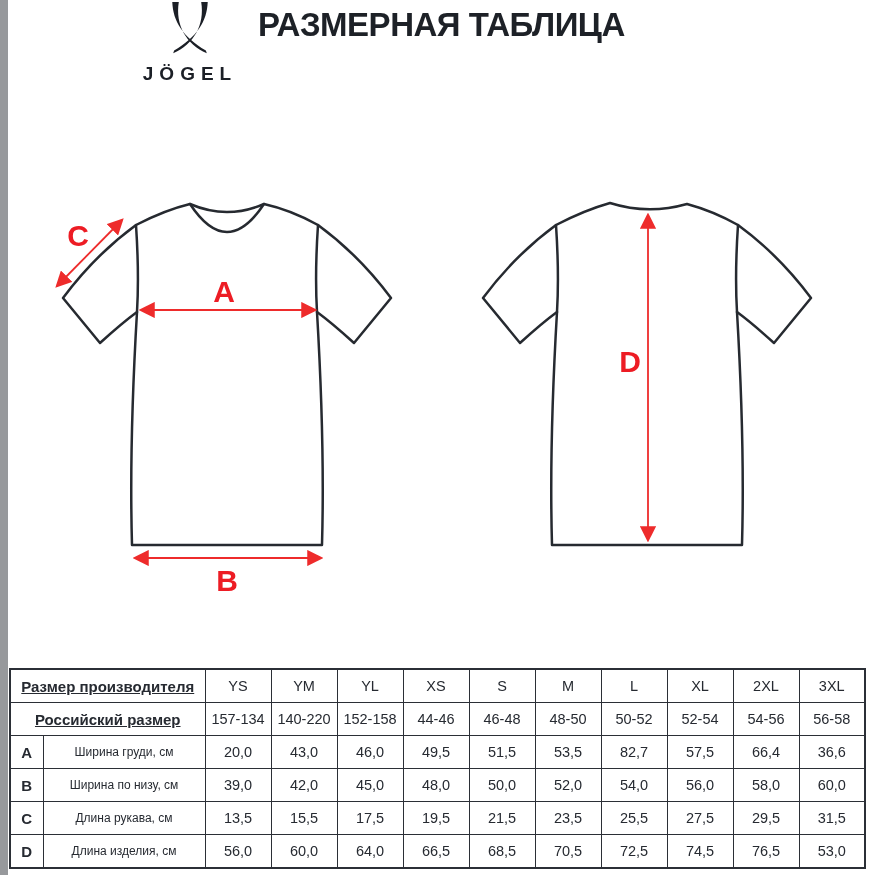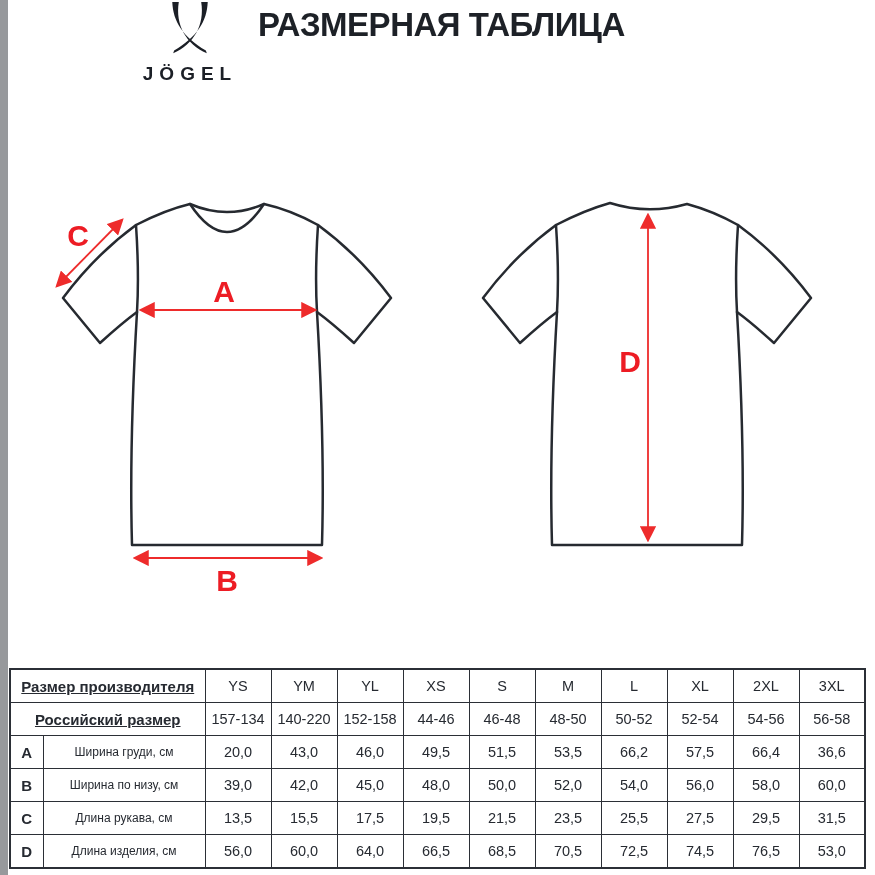--- a/index.html
+++ b/index.html
@@ -139,21 +139,21 @@
     </tr>
     <tr>
       <td class="letter">A</td>
       <td class="pname">Ширина груди, см</td>
       <td>20,0</td>
       <td>43,0</td>
       <td>46,0</td>
       <td>49,5</td>
       <td>51,5</td>
       <td>53,5</td>
-      <td>66,2</td>
+      <td>82,7</td>
       <td>57,5</td>
       <td>66,4</td>
       <td>36,6</td>
     </tr>
     <tr>
       <td class="letter">B</td>
       <td class="pname">Ширина по низу, см</td>
       <td>39,0</td>
       <td>42,0</td>
       <td>45,0</td>

